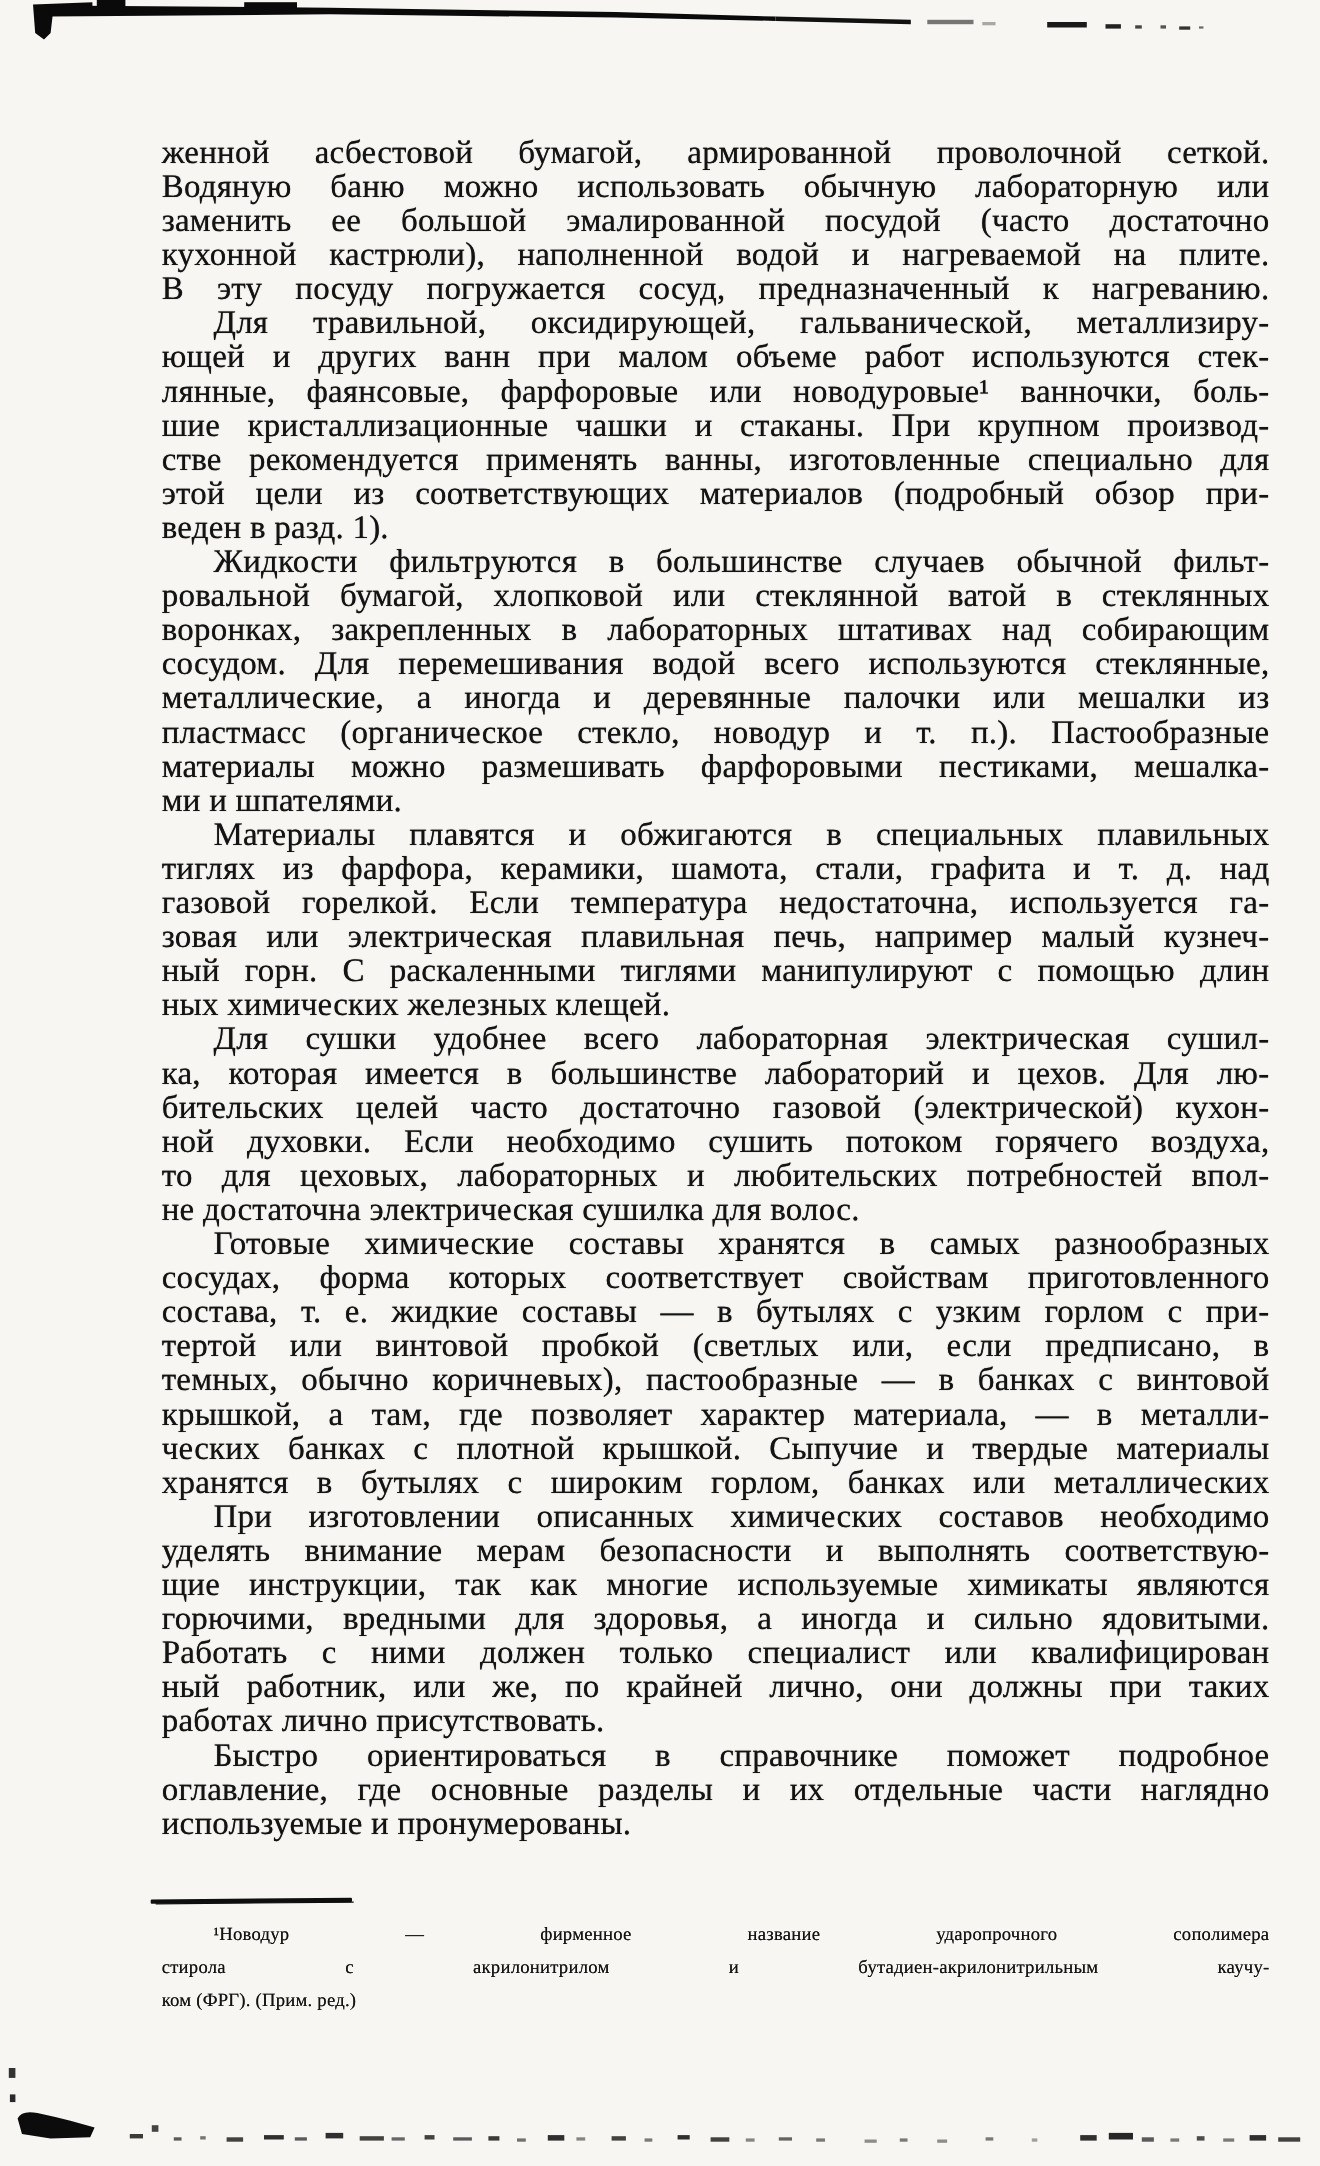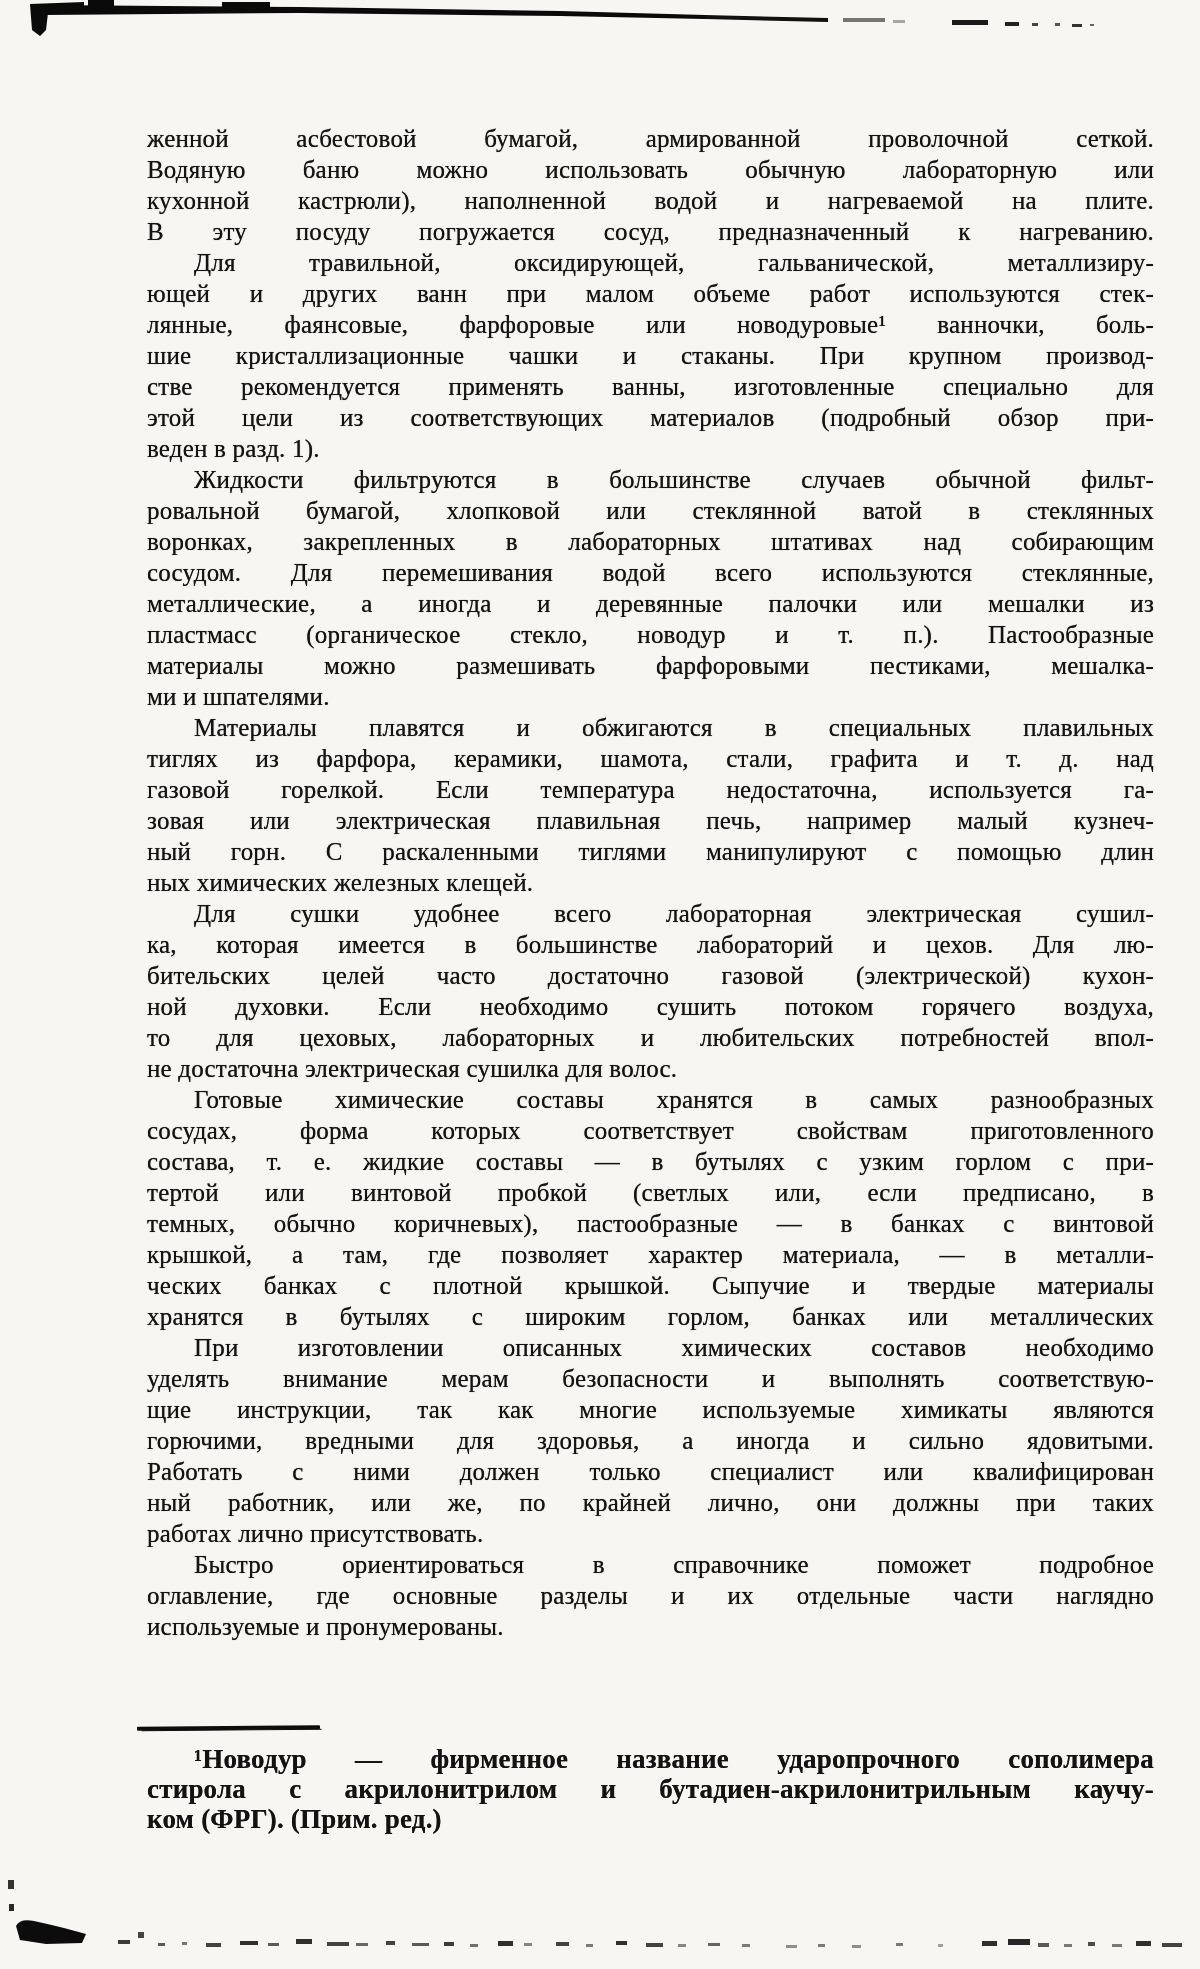--- a/index.html
+++ b/index.html
@@ -10,35 +10,34 @@
     background: #f7f6f2;
     overflow: hidden;
     font-family: "Liberation Serif", "DejaVu Serif", serif;
     color: #131313;
   }
   .body-text {
     position: absolute;
     left: 147px;
     top: 123px;
     width: 1007px;
-    font-size: 25px;
+    font-size: 30px;
     line-height: 31px;
     letter-spacing: 0.2px;
     text-shadow: 0 0 0.7px rgba(19,19,19,0.85);
   }
   .footnote-text {
     position: absolute;
     left: 147px;
     top: 1744px;
     width: 1007px;
-    font-size: 27px;
+    font-size: 17px;
     line-height: 30px;
     letter-spacing: 0.2px;
     text-shadow: 0 0 0.6px rgba(19,19,19,0.8);
-    font-weight: bold;
   }
   .line {
     text-align: justify;
     text-align-last: justify;
     text-justify: inter-word;
     white-space: normal;
   }
   .line.indent { padding-left: 47px; }
   .line.last { text-align-last: left; }
   .footnote-rule {
@@ -72,20 +71,21 @@
     <rect x="1005" y="22" width="14" height="4" fill="#222222"></rect>
     <rect x="1032" y="23" width="6" height="3" fill="#444444"></rect>
     <rect x="1055" y="23" width="5" height="3" fill="#555555"></rect>
     <rect x="1072" y="24" width="10" height="3" fill="#333333"></rect>
     <rect x="1090" y="24" width="4" height="2" fill="#666666"></rect>
   </svg>
 
   <div class="body-text">
       <div class="line">женной асбестовой бумагой, армированной проволочной сеткой.</div>
       <div class="line">Водяную баню можно использовать обычную лабораторную или</div>
+      <div class="line">заменить ее большой эмалированной посудой (часто достаточно</div>
       <div class="line">кухонной кастрюли), наполненной водой и нагреваемой на плите.</div>
       <div class="line">В эту посуду погружается сосуд, предназначенный к нагреванию.</div>
       <div class="line indent">Для травильной, оксидирующей, гальванической, металлизиру-</div>
       <div class="line">ющей и других ванн при малом объеме работ используются стек-</div>
       <div class="line">лянные, фаянсовые, фарфоровые или новодуровые¹ ванночки, боль-</div>
       <div class="line">шие кристаллизационные чашки и стаканы. При крупном производ-</div>
       <div class="line">стве рекомендуется применять ванны, изготовленные специально для</div>
       <div class="line">этой цели из соответствующих материалов (подробный обзор при-</div>
       <div class="line last">веден в разд. 1).</div>
       <div class="line indent">Жидкости фильтруются в большинстве случаев обычной фильт-</div>

